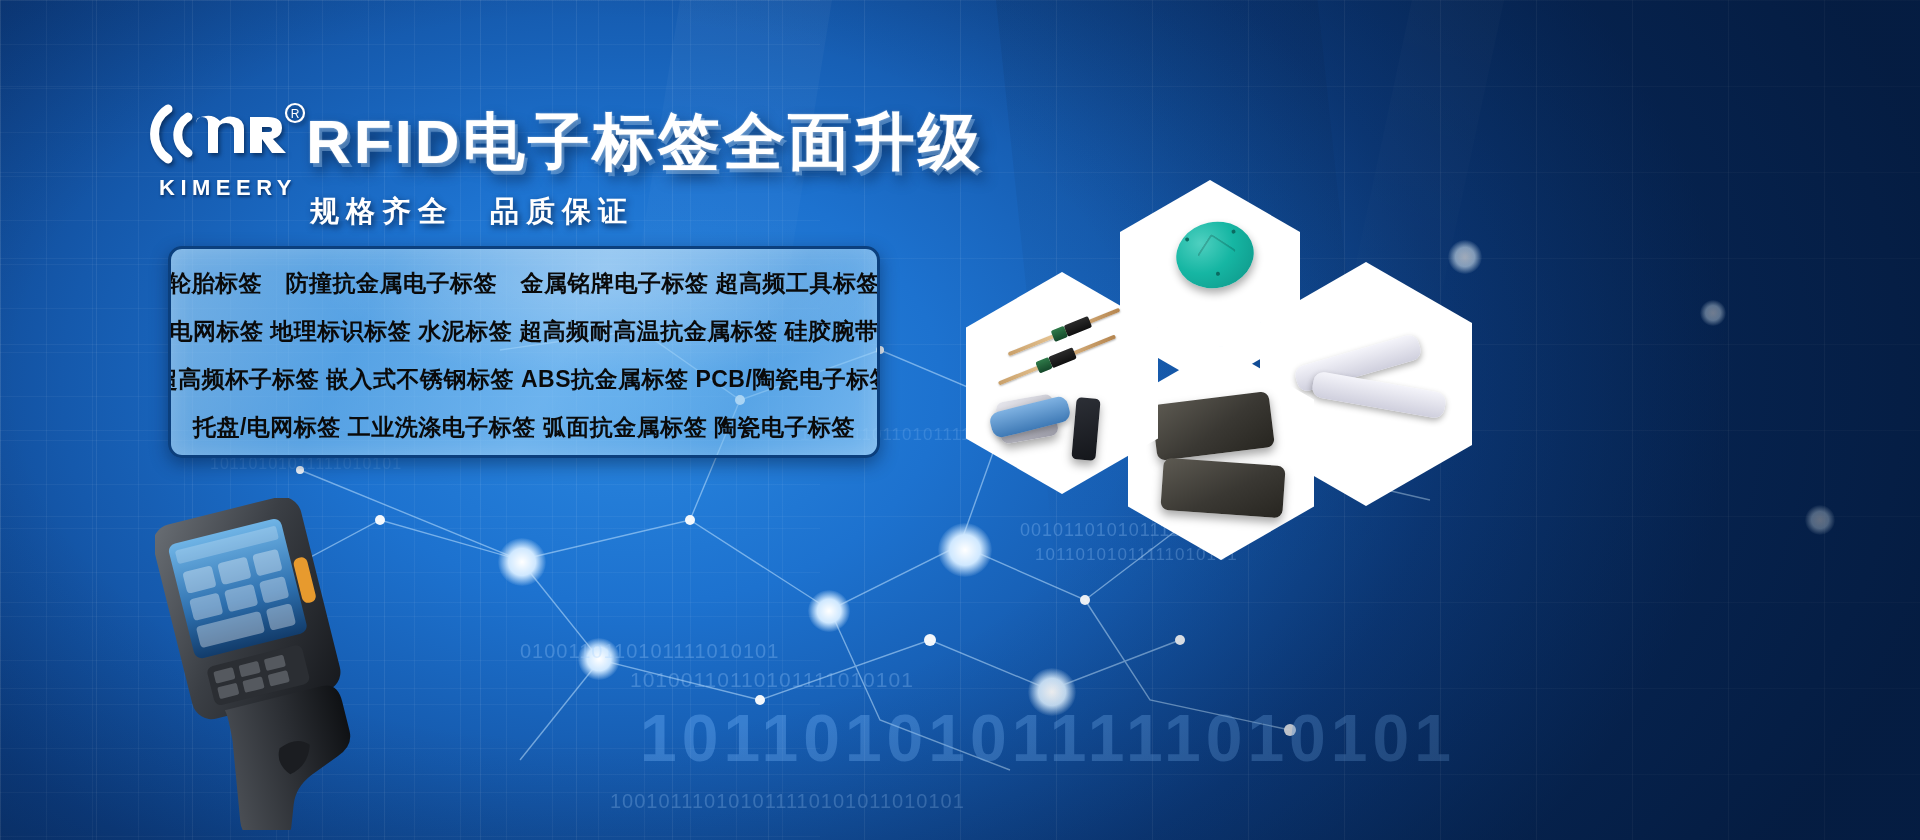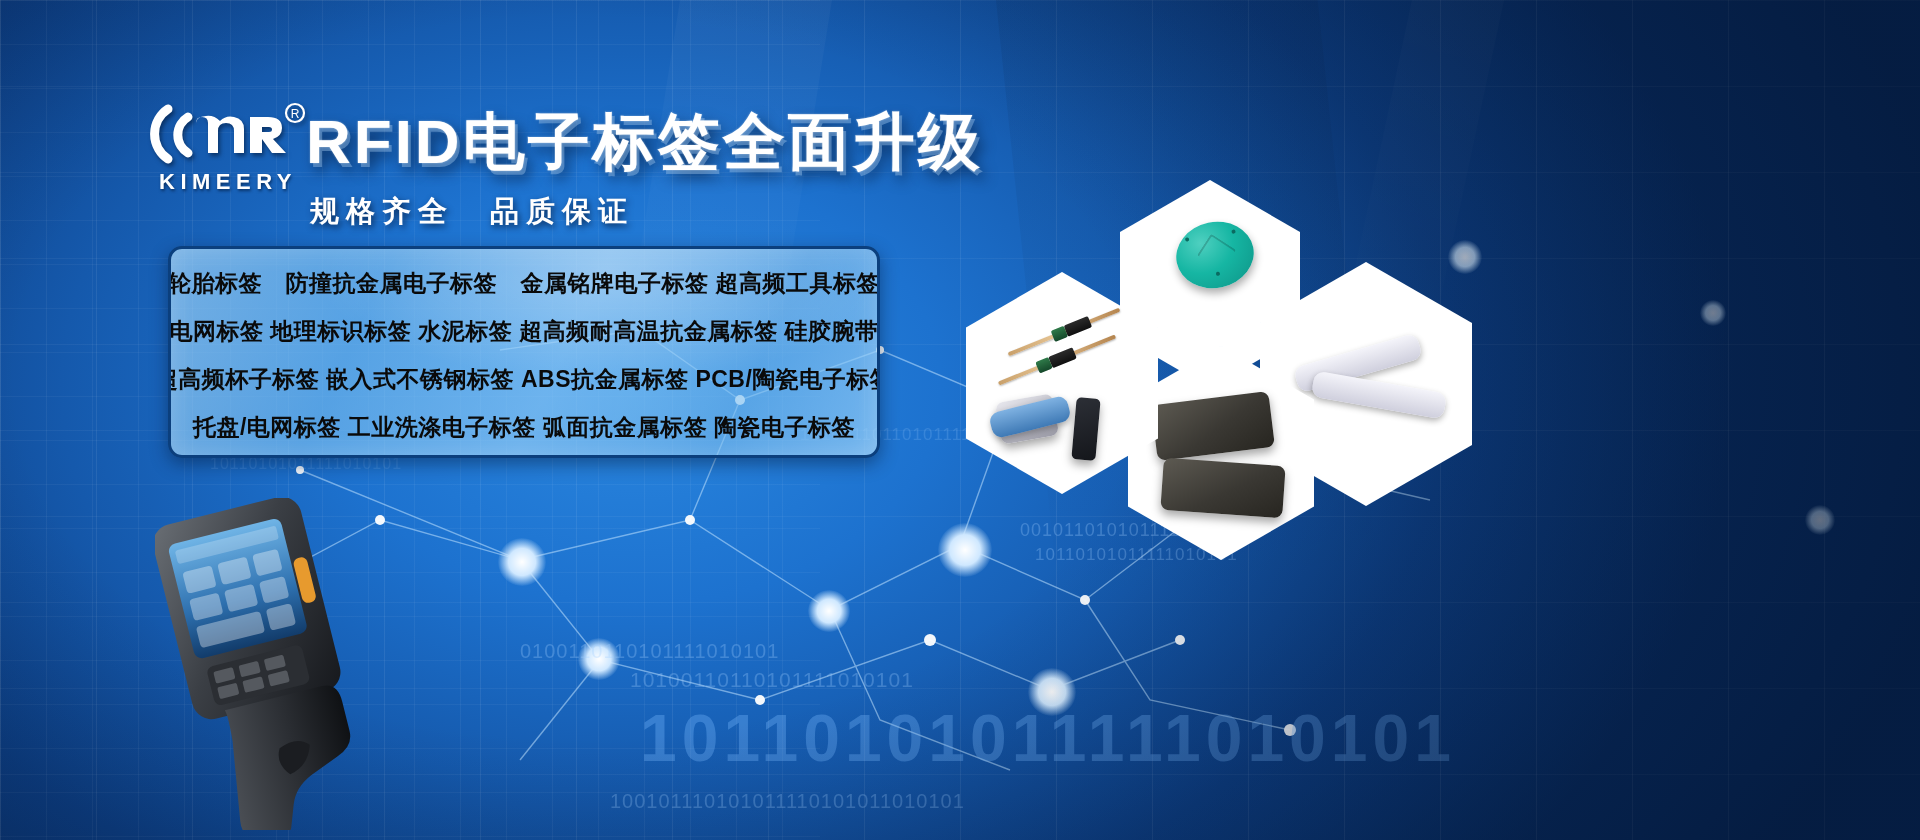--- a/index.html
+++ b/index.html
@@ -82,21 +82,21 @@
     color: rgba(120,185,255,0.34);
     letter-spacing: 5px;
   }
 
   
   #logo-block {
     position: absolute; left: 138px; top: 97px; width: 180px; text-align: center;
   }
   .logo-mark { width: 170px; height: 72px; display:block; filter: drop-shadow(2px 3px 2px rgba(0,20,50,.55)); }
   .logo-word {
-    margin-top: 0;
+    margin-top: 6px;
     color: #ffffff;
     font-size: 22px;
     font-weight: 700;
     letter-spacing: 5.5px;
     text-shadow: 1px 2px 3px rgba(0,25,60,.65);
   }
 
   
   #headline {
     position: absolute; left: 306px; top: 100px;

